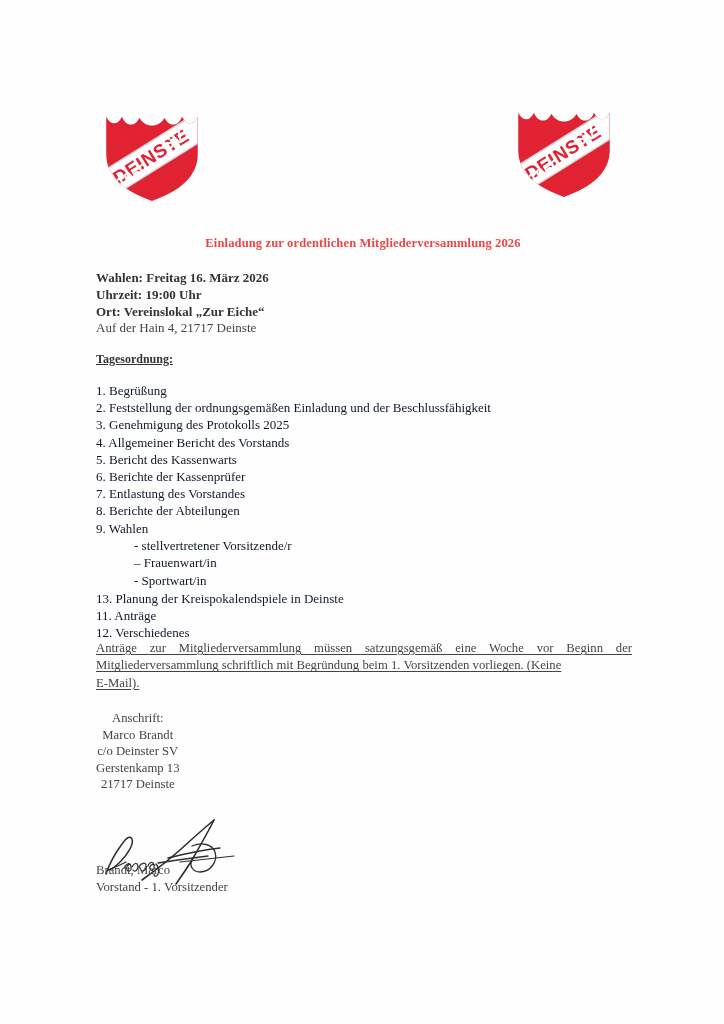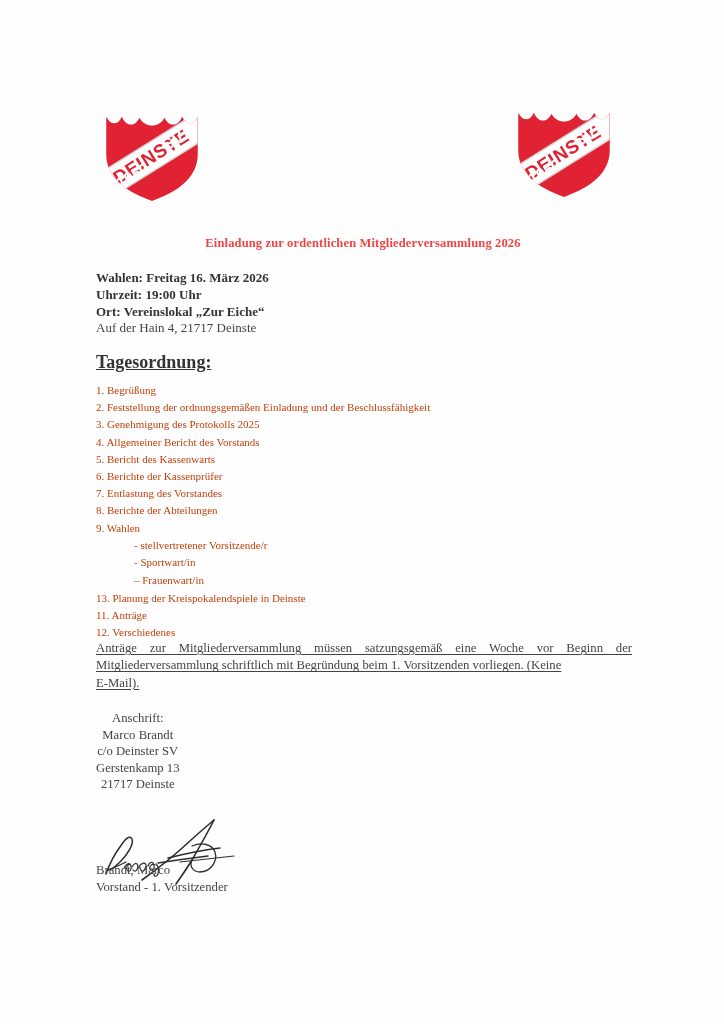--- a/index.html
+++ b/index.html
@@ -55,34 +55,34 @@
     line-height: 16.8px;
     color: #333;
   }
   .meta .b { font-weight: bold; }
   .meta .plain { font-weight: normal; color:#444; }
 
   .agenda-head {
     position: absolute;
     left: 96px;
     top: 352px;
-    font-size: 18px;
+    font-size: 12px;
     font-weight: bold;
     text-decoration: underline;
     color: #333;
   }
 
   .agenda {
     position: absolute;
     left: 96px;
     top: 382px;
     width: 540px;
-    font-size: 11px;
+    font-size: 13px;
     line-height: 17.2px;
-    color: #c2410c;
+    color: #0f172a;
   }
   .agenda .item { white-space: nowrap; }
   .agenda .sub  { padding-left: 38px; line-height: 17.6px; }
 
   .notice {
     position: absolute;
     left: 96px;
     top: 640px;
     width: 536px;
     font-size: 12.7px;
@@ -253,22 +253,22 @@
       <div class="item">1. Begrüßung</div>
       <div class="item">2. Feststellung der ordnungsgemäßen Einladung und der Beschlussfähigkeit</div>
       <div class="item">3. Genehmigung des Protokolls 2025</div>
       <div class="item">4. Allgemeiner Bericht des Vorstands</div>
       <div class="item">5. Bericht des Kassenwarts</div>
       <div class="item">6. Berichte der Kassenprüfer</div>
       <div class="item">7. Entlastung des Vorstandes</div>
       <div class="item">8. Berichte der Abteilungen</div>
       <div class="item">9. Wahlen</div>
       <div class="item sub">- stellvertretener Vorsitzende/r</div>
+      <div class="item sub">–   Frauenwart/in</div>
       <div class="item sub">- Sportwart/in</div>
-      <div class="item sub">–   Frauenwart/in</div>
       <div class="item">13. Planung der Kreispokalendspiele in Deinste</div>
       <div class="item">11. Anträge</div>
       <div class="item">12. Verschiedenes</div>
     </div>
 
   <div class="notice">
     <span>Anträge zur Mitgliederversammlung müssen satzungsgemäß eine Woche vor Beginn der Mitgliederversammlung schriftlich mit Begründung beim 1. Vorsitzenden vorliegen. (Keine</span>
     <span class="last">E-Mail).</span>
   </div>
 

